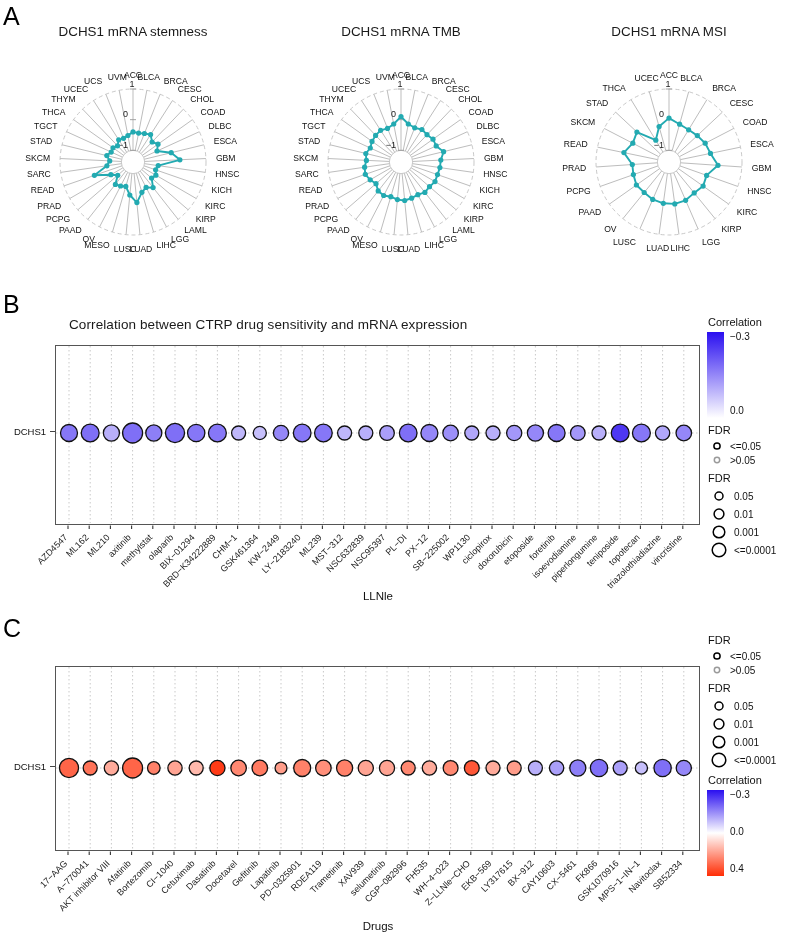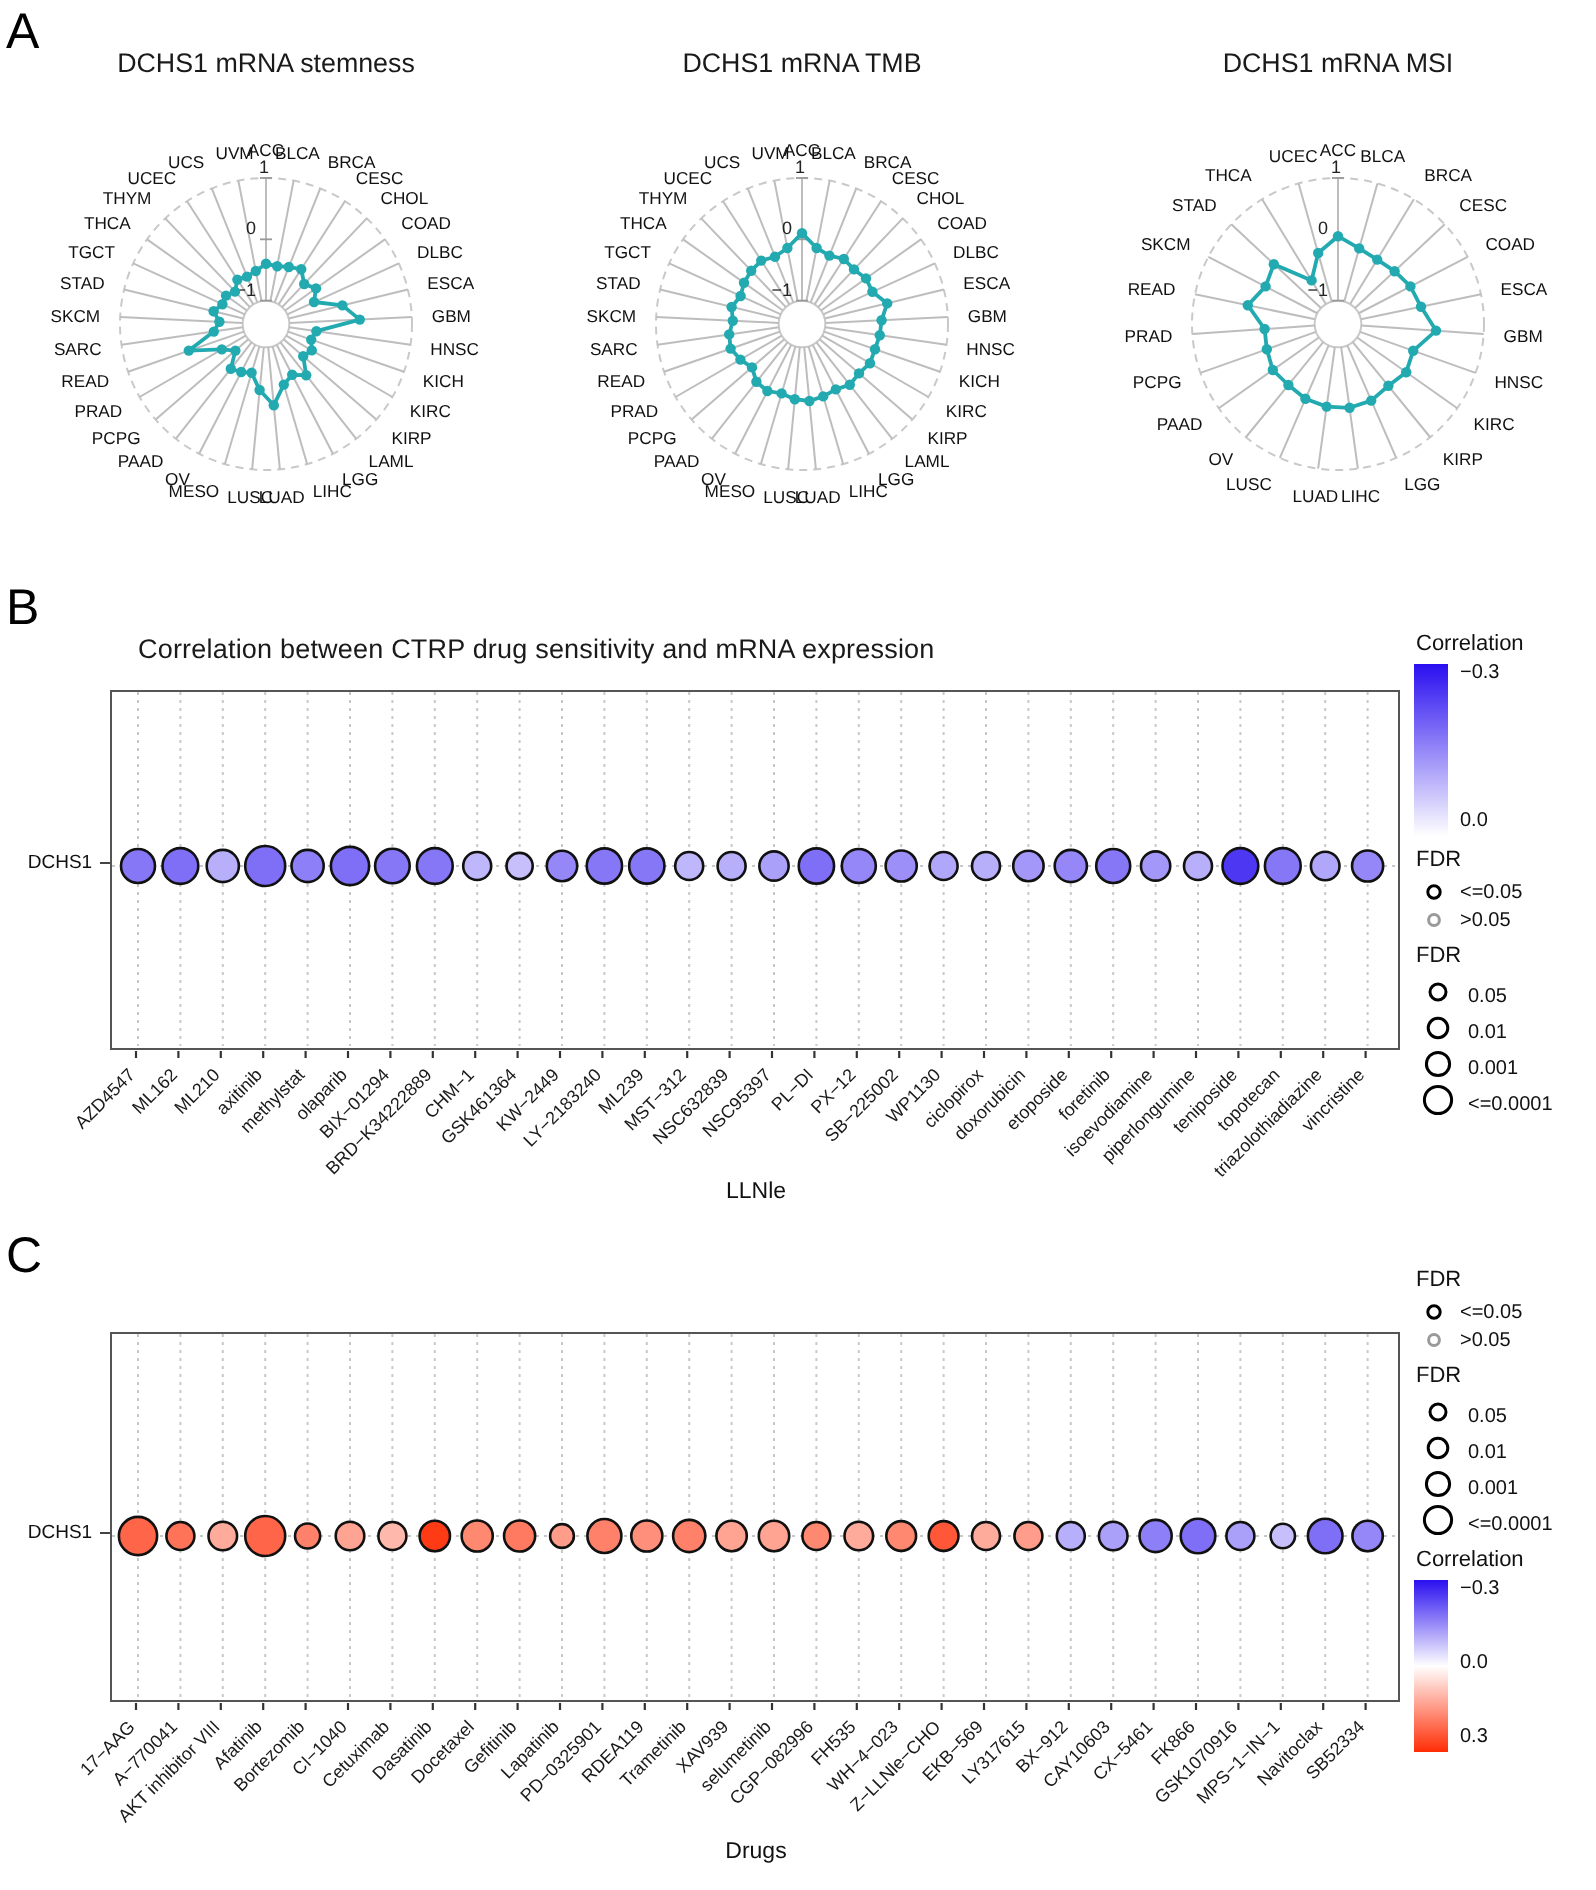--- a/index.html
+++ b/index.html
@@ -11,21 +11,21 @@
   .plot-box svg{display:block;}
   .ytick{position:absolute;font-size:9.5px;color:#111;text-align:center;width:36px;}
   .ytick-dash{position:absolute;width:5px;height:1.2px;background:#444;}
   .axis-label{position:absolute;font-size:11.5px;color:#111;text-align:center;width:120px;}
   .xlabels{position:absolute;left:0;overflow:visible;}
   .legend{position:absolute;width:96px;font-size:10.5px;color:#111;}
   .legend .ltitle{font-size:11px;margin:6px 0 4px 6px;color:#111;}
   .legend .gradrow{position:relative;margin-left:5px;height:86px;}
   .legend .gradbar{position:absolute;left:0;top:0;width:17px;height:86px;}
   .legend .gradlab{position:absolute;left:23px;font-size:10px;}
-  .legend .lrow{display:flex;align-items:flex-end;margin:2px 0 2px 8px;}
+  .legend .lrow{display:flex;align-items:center;margin:2px 0 2px 8px;}
   .legend .lrow svg{flex:0 0 auto;margin-right:6px;}
   .legend .lrow .ltext{font-size:10px;}
   svg text{font-family:"Liberation Sans",sans-serif;}
 </style>
 </head>
 <body>
 
 <div class="figure">
 
   <div class="pletter" style="left:3px;top:2px">A</div>
@@ -680,17 +680,17 @@
         <svg width="18" height="16">
           <circle cx="9" cy="8" r="6.8" fill="none" stroke="#000" stroke-width="1.5"></circle>
         </svg>
         <span class="ltext">&lt;=0.0001</span>
       </div>
       <div class="ltitle">Correlation</div>
       <div class="gradrow">
         <div class="gradbar" style="background: linear-gradient(rgb(42, 15, 240), rgb(255, 255, 255), rgb(255, 45, 5));"></div>
         <div class="gradlab" style="top: -1px;">−0.3</div>
         <div class="gradlab" style="top: 36px;">0.0</div>
-        <div class="gradlab" style="top: 73px;">0.3</div>
+        <div class="gradlab" style="top: 73px;">0.4</div>
       </div>
     </div>
 
 </div>
 
 </body></html>

